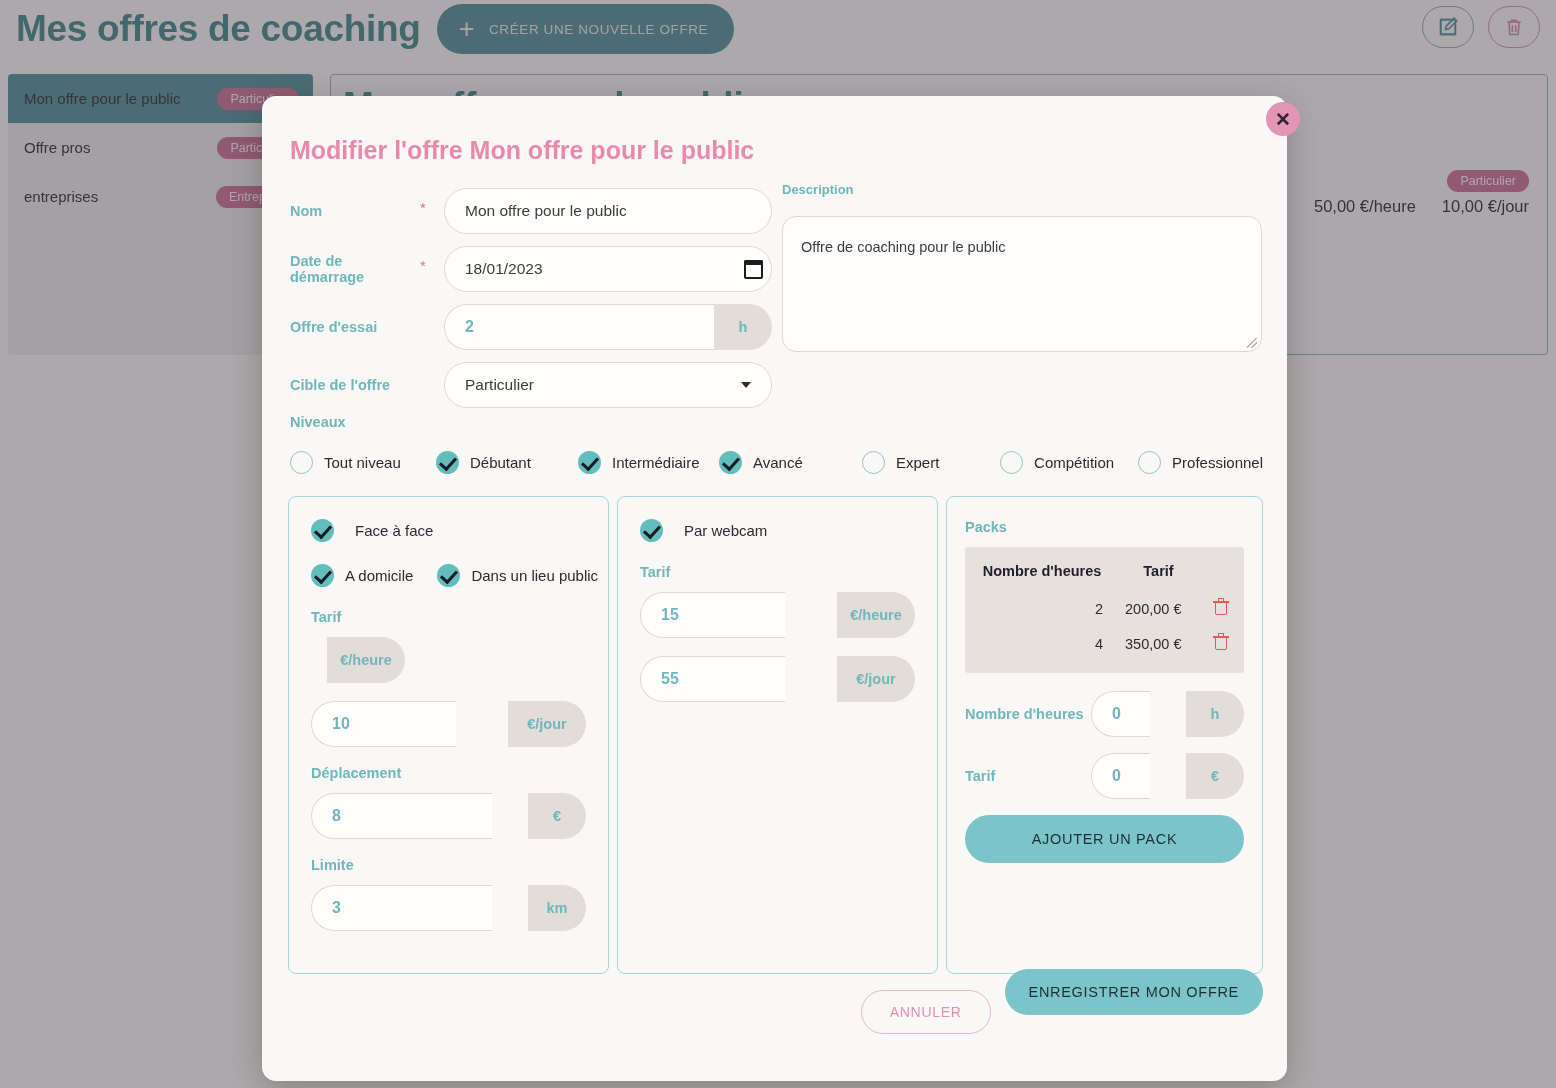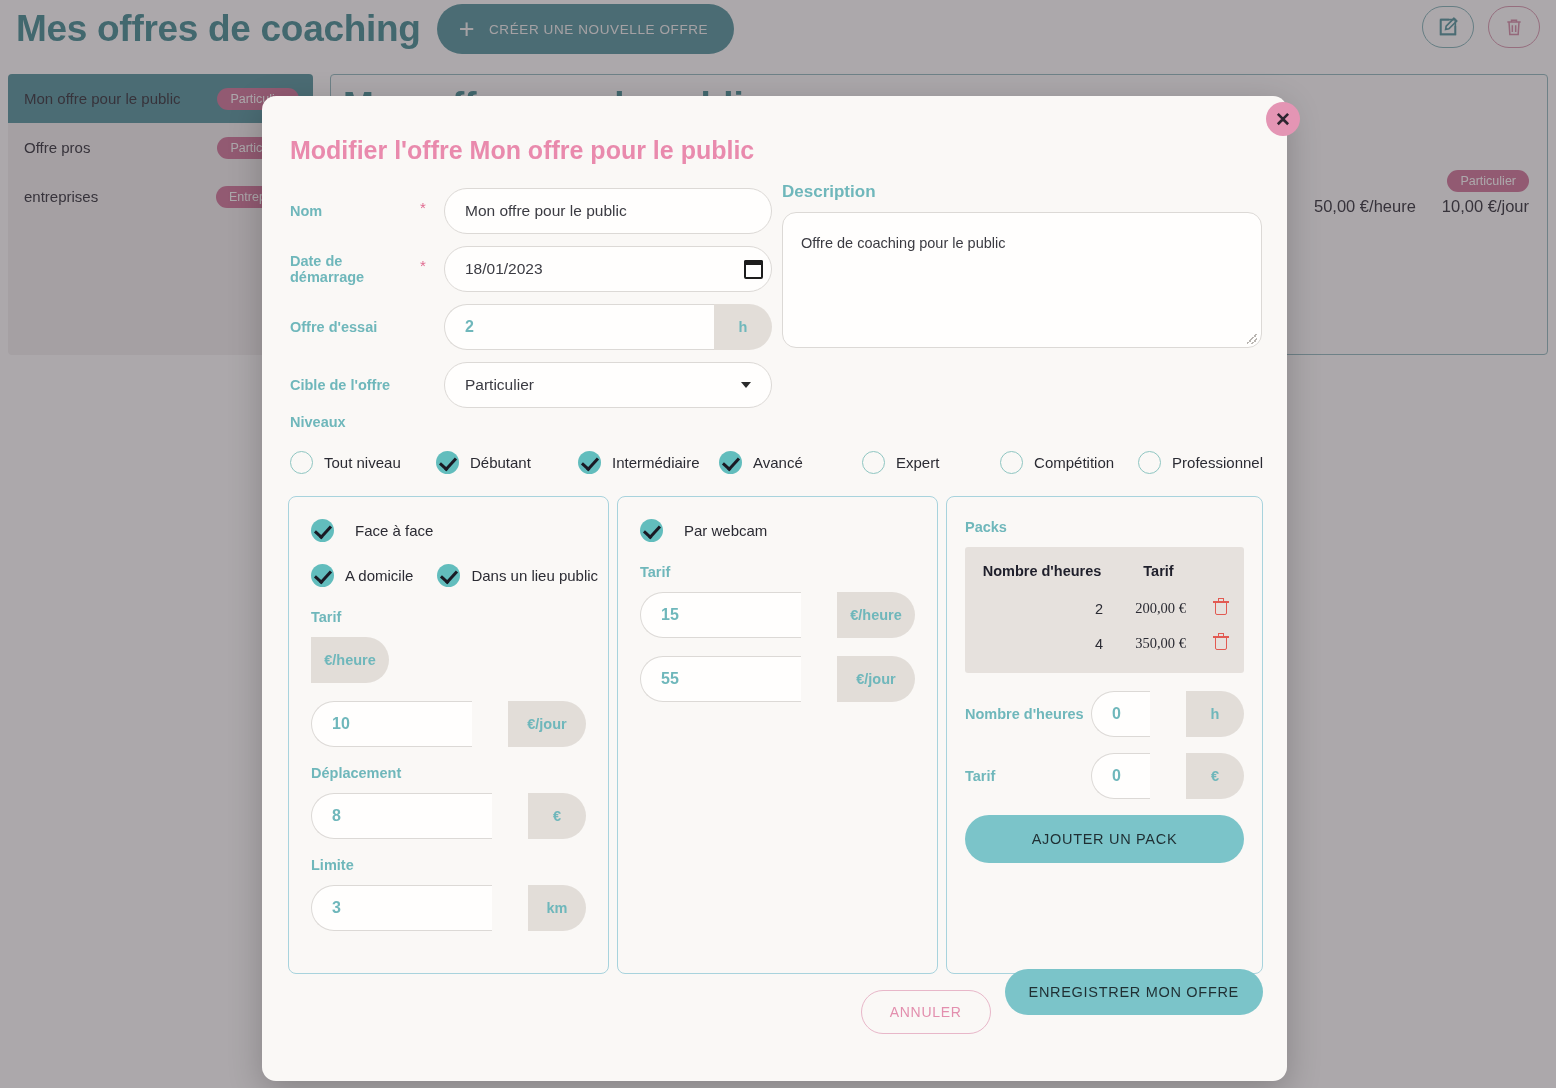--- a/index.html
+++ b/index.html
@@ -167,39 +167,39 @@
     display: flex; align-items: center;
     padding: 0 20px; font-size: 16px; color: #6fb7bb; font-weight: bold;
   }
   .combo .unit {
     width: 58px; flex: none;
     background: #e2ddd8;
     border-radius: 0 24px 24px 0;
     display: flex; align-items: center; justify-content: center;
     color: #6fb7bb; font-weight: bold; font-size: 14.5px;
   }
-  .combo.wide-unit .unit { width: 78px; }
+  .combo.wide-unit .unit { width: 78px; margin-left: 16px; }
 
   .select-pill {
     flex: 1 1 auto; height: 46px; border-radius: 24px;
     border: 1px solid #dcd9d6; background: #fffefd;
     display: flex; align-items: center;
     padding: 0 20px; font-size: 15.5px; color: #3b3b42;
     cursor: pointer;
   }
   .caret {
     margin-left: auto;
     width: 0; height: 0;
     border-left: 5px solid transparent; border-right: 5px solid transparent;
     border-top: 6px solid #2b2b2b;
   }
 
   
   .desc-block { position: absolute; left: 520px; top: 86px; width: 480px; }
-  .desc-label { color: #6fb7bb; font-weight: bold; font-size: 17px; margin-bottom: 10px; }
+  .desc-label { color: #6fb7bb; font-weight: bold; font-size: 13px; margin-bottom: 19px; }
   .desc-box {
     height: 136px; border: 1px solid #dcd9d6; border-radius: 14px;
     background: #fffefd; padding: 16px 18px; position: relative;
     font-size: 14.5px; color: #3b3b42; line-height: 2;
   }
   .resize-grip {
     position: absolute; right: 4px; bottom: 3px;
     width: 10px; height: 10px;
     background:
       linear-gradient(135deg, transparent 0 45%, #b9b5b1 45% 55%, transparent 55% 100%),
@@ -257,21 +257,21 @@
   .packs-table th {
     font-size: 14.5px; color: #1f1f2b; font-weight: bold;
     padding: 6px 4px 12px 4px; text-align: center;
   }
   .packs-table th.c-h { width: 150px; }
   .packs-table td {
     font-size: 14.5px; color: #2b2b33; padding: 8px 4px;
     text-align: right;
   }
   .packs-table td.c-h { text-align: right; padding-right: 14px; }
-  .packs-table td.c-t { text-align: center; padding-left: 8px; font-family: Liberation Serif, serif; }
+  .packs-table td.c-t { text-align: left; padding-left: 8px; }
   .packs-table td.c-d { text-align: center; width: 42px; }
   .trash {
     display: inline-block; width: 14px; height: 16px; cursor: pointer;
     position: relative;
   }
   .trash::before {
     content:""; position:absolute; left:1px; top:3px; right:1px; bottom:0;
     border: 1.6px solid #e25a52; border-radius: 0 0 2px 2px;
   }
   .trash::after {

